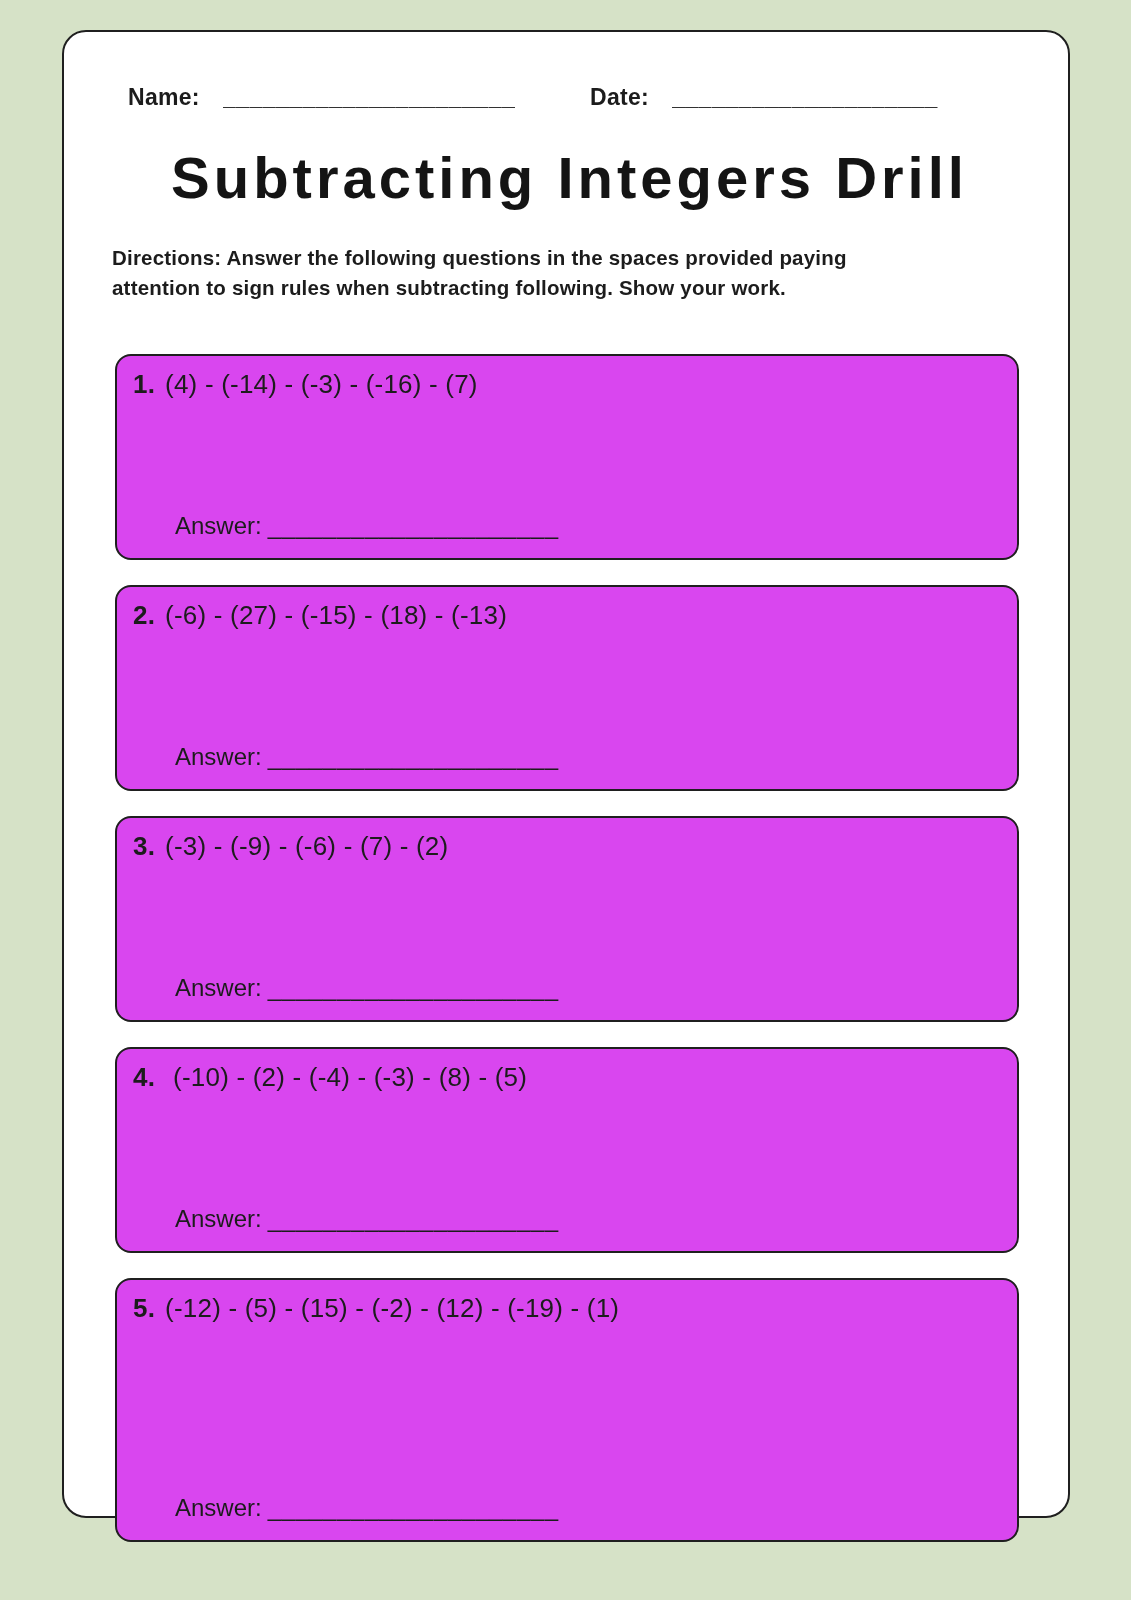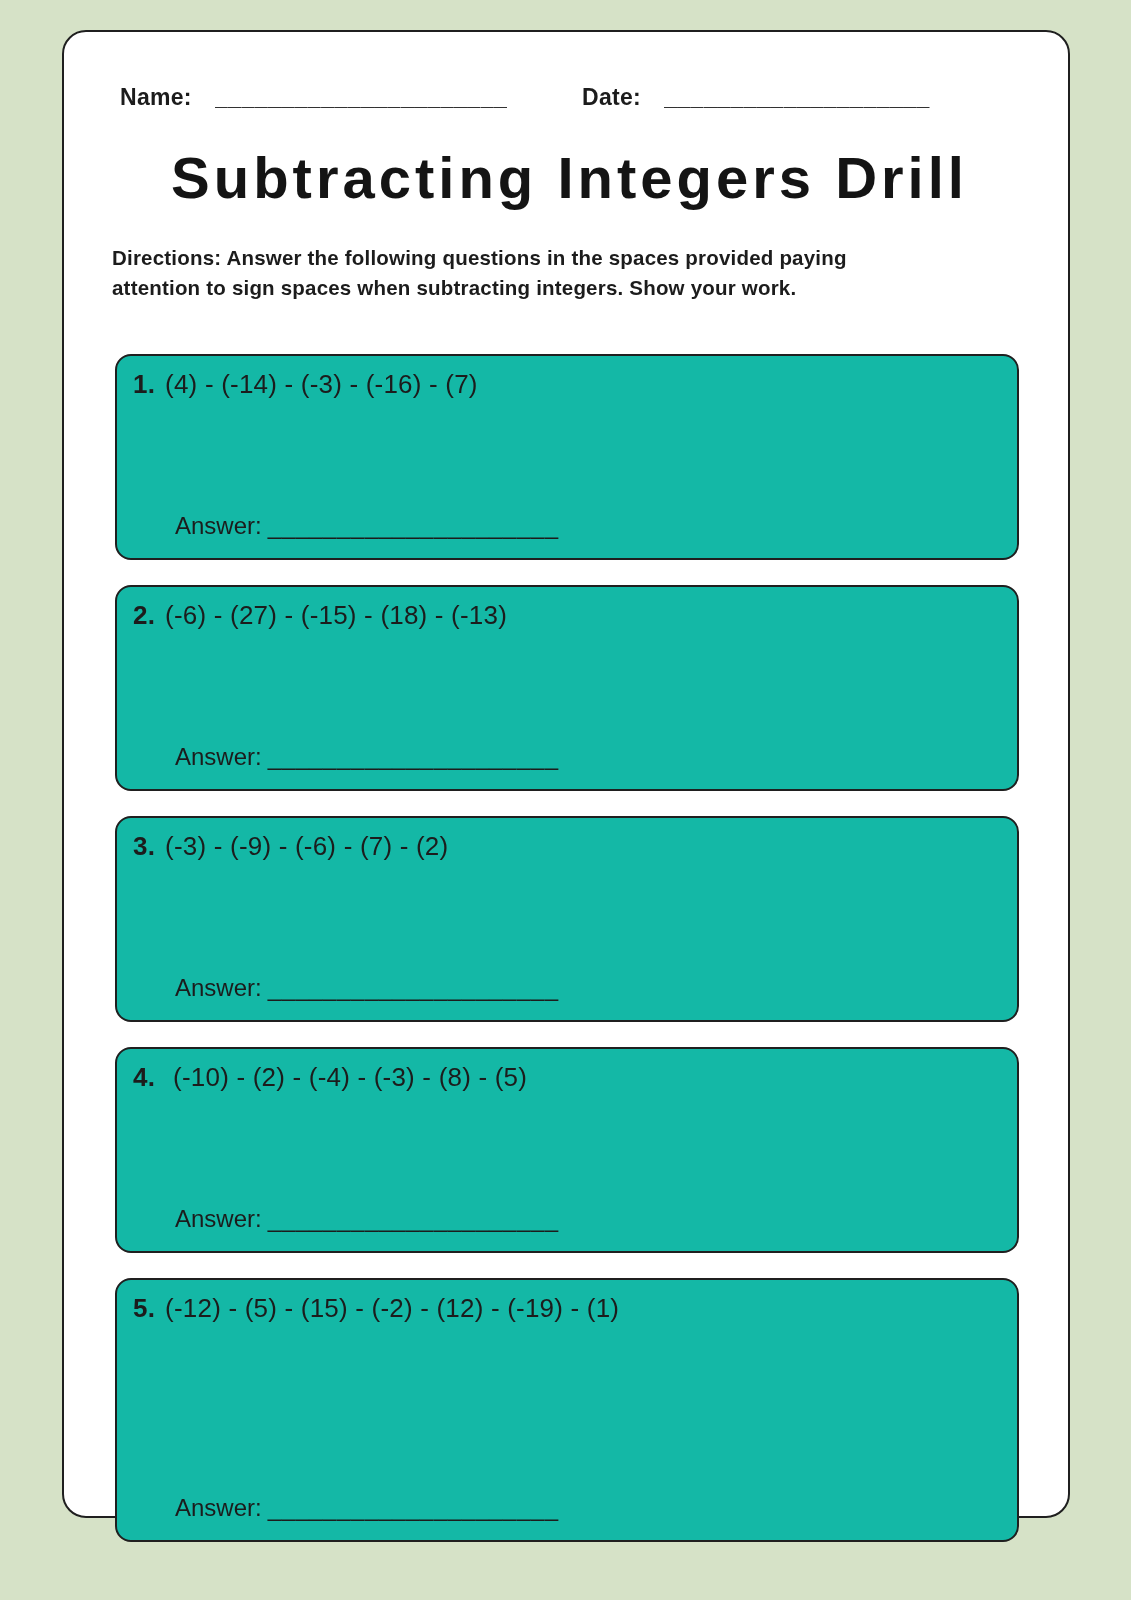--- a/index.html
+++ b/index.html
@@ -17,21 +17,21 @@
     top: 30px;
     width: 1008px;
     height: 1488px;
     background: #ffffff;
     border: 2px solid #1f1f1f;
     border-radius: 24px;
   }
   .header-row {
     position: absolute;
     top: 52px;
-    left: 56px;
+    left: 64px;
     right: 40px;
     display: flex;
     align-items: baseline;
     font-size: 23px;
     font-weight: bold;
     letter-spacing: 0.3px;
     white-space: nowrap;
   }
   .name-group { width: 462px; display: flex; align-items: baseline; }
   .date-group { display: flex; align-items: baseline; }
@@ -70,21 +70,21 @@
     left: 51px;
     width: 904px;
   }
   .question-box {
     position: relative;
     width: 904px;
     height: 206px;
     border: 2px solid #1f1f1f;
     border-radius: 16px;
     margin-bottom: 25px;
-    background: #14b8a6;
+    background: #d946ef;
   }
   .question-line {
     position: absolute;
     top: 13px;
     left: 16px;
     font-size: 26px;
     letter-spacing: 0.2px;
     white-space: nowrap;
   }
   .q-num { font-weight: bold; margin-right: 10px; }
@@ -112,21 +112,21 @@
     <div class="date-group">
       <span>Date:</span>
       <span class="blank-line">____________________</span>
     </div>
   </div>
 
   <div class="title">Subtracting Integers Drill</div>
 
   <div class="directions">
     <span>Directions: Answer the following questions in the spaces provided paying</span>
-    <span>attention to sign spaces when subtracting integers. Show your work.</span>
+    <span>attention to sign rules when subtracting following. Show your work.</span>
   </div>
 
   <div class="questions">
 
     <div class="question-box">
       <div class="question-line">
         <span class="q-num">1.</span><span class="q-expr">(4) - (-14) - (-3) - (-16) - (7)</span>
       </div>
       <div class="answer-row">
         <span class="answer-label">Answer:</span><span class="answer-blank">_____________________</span>

